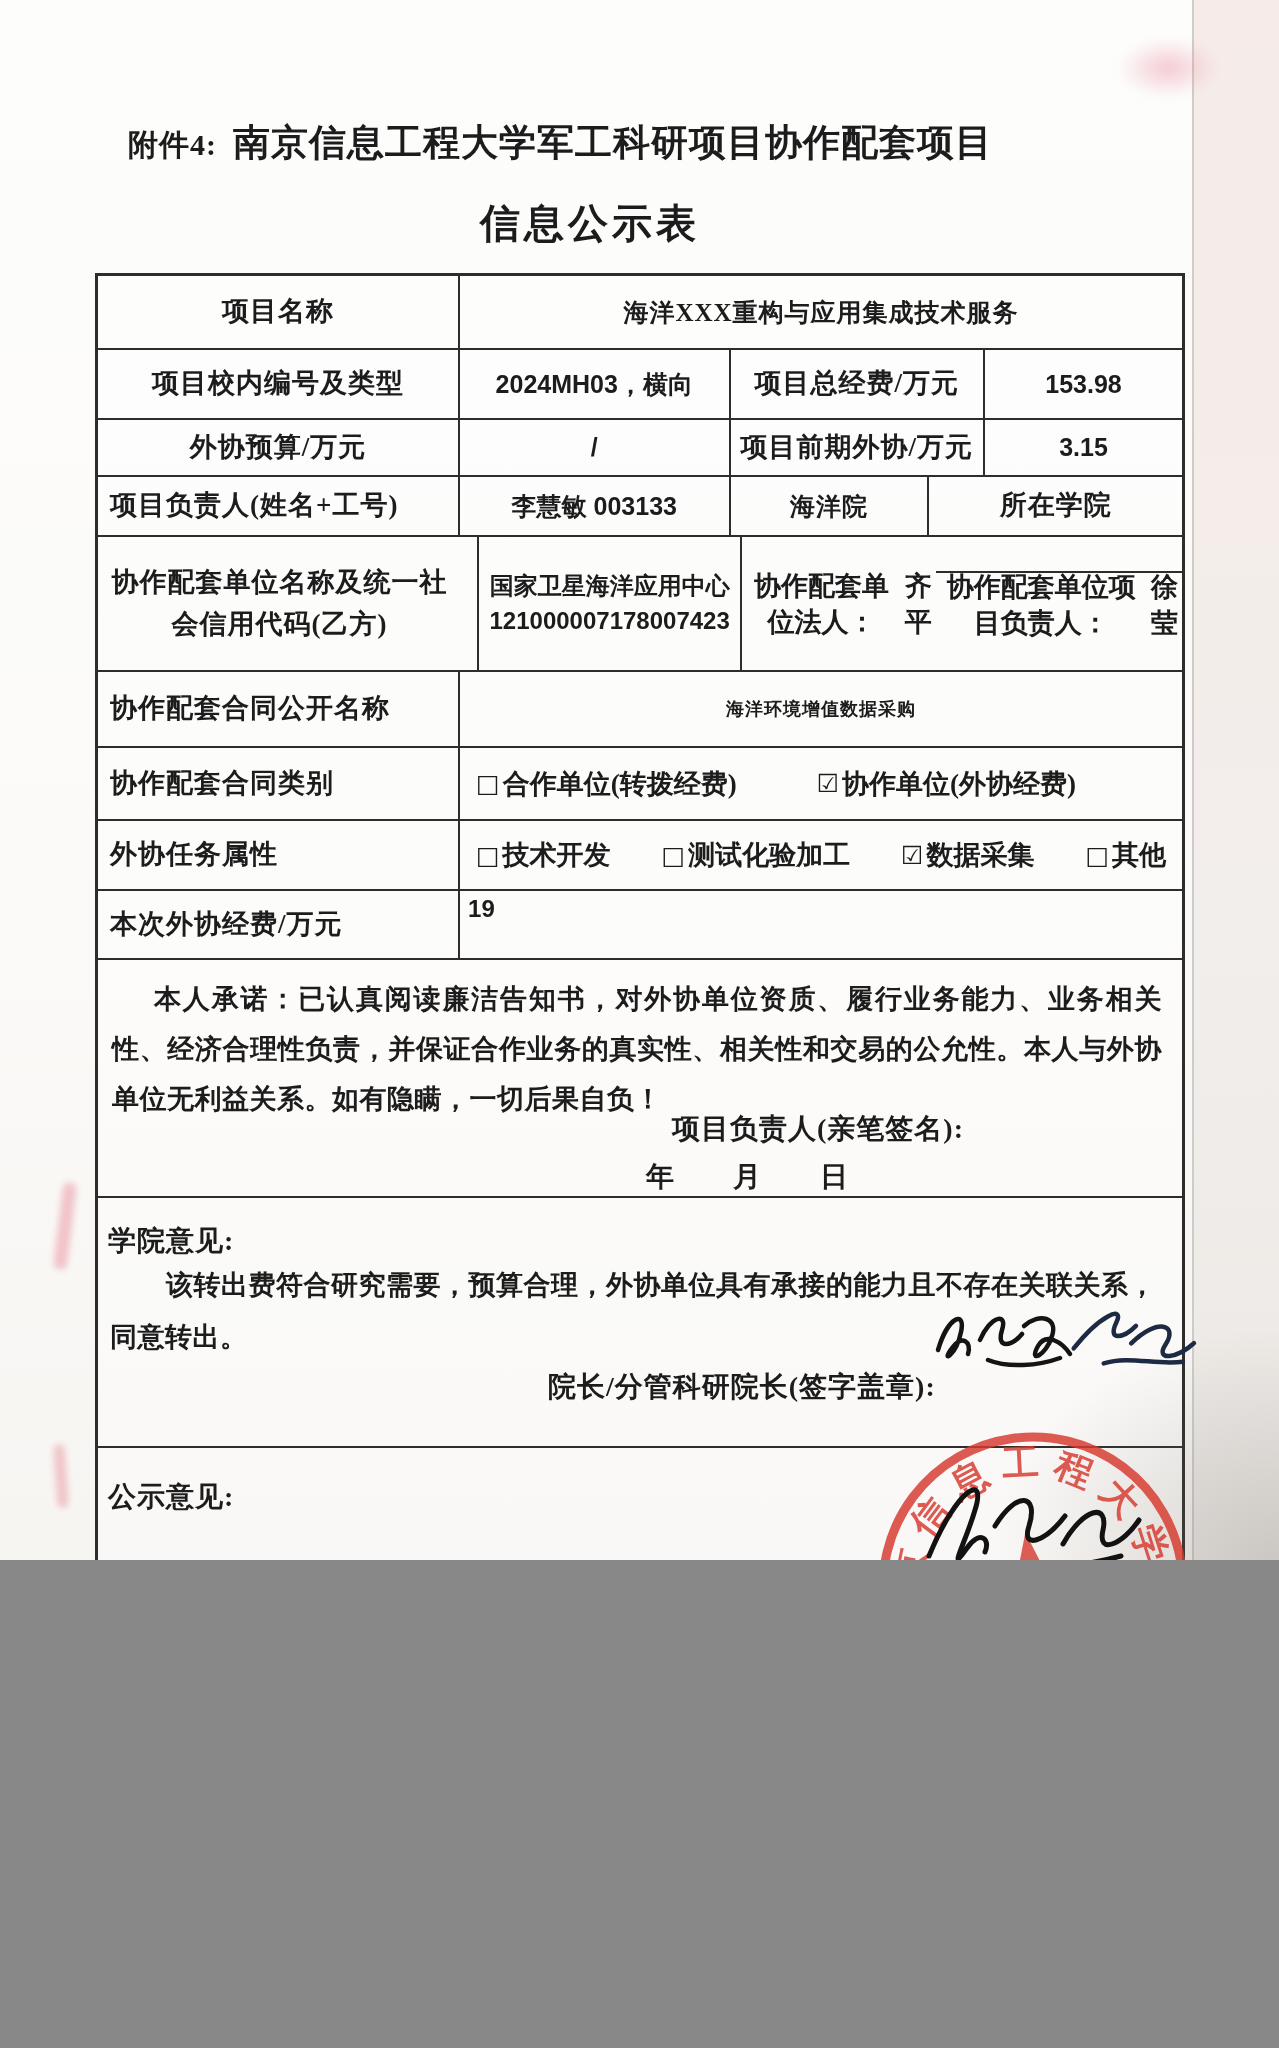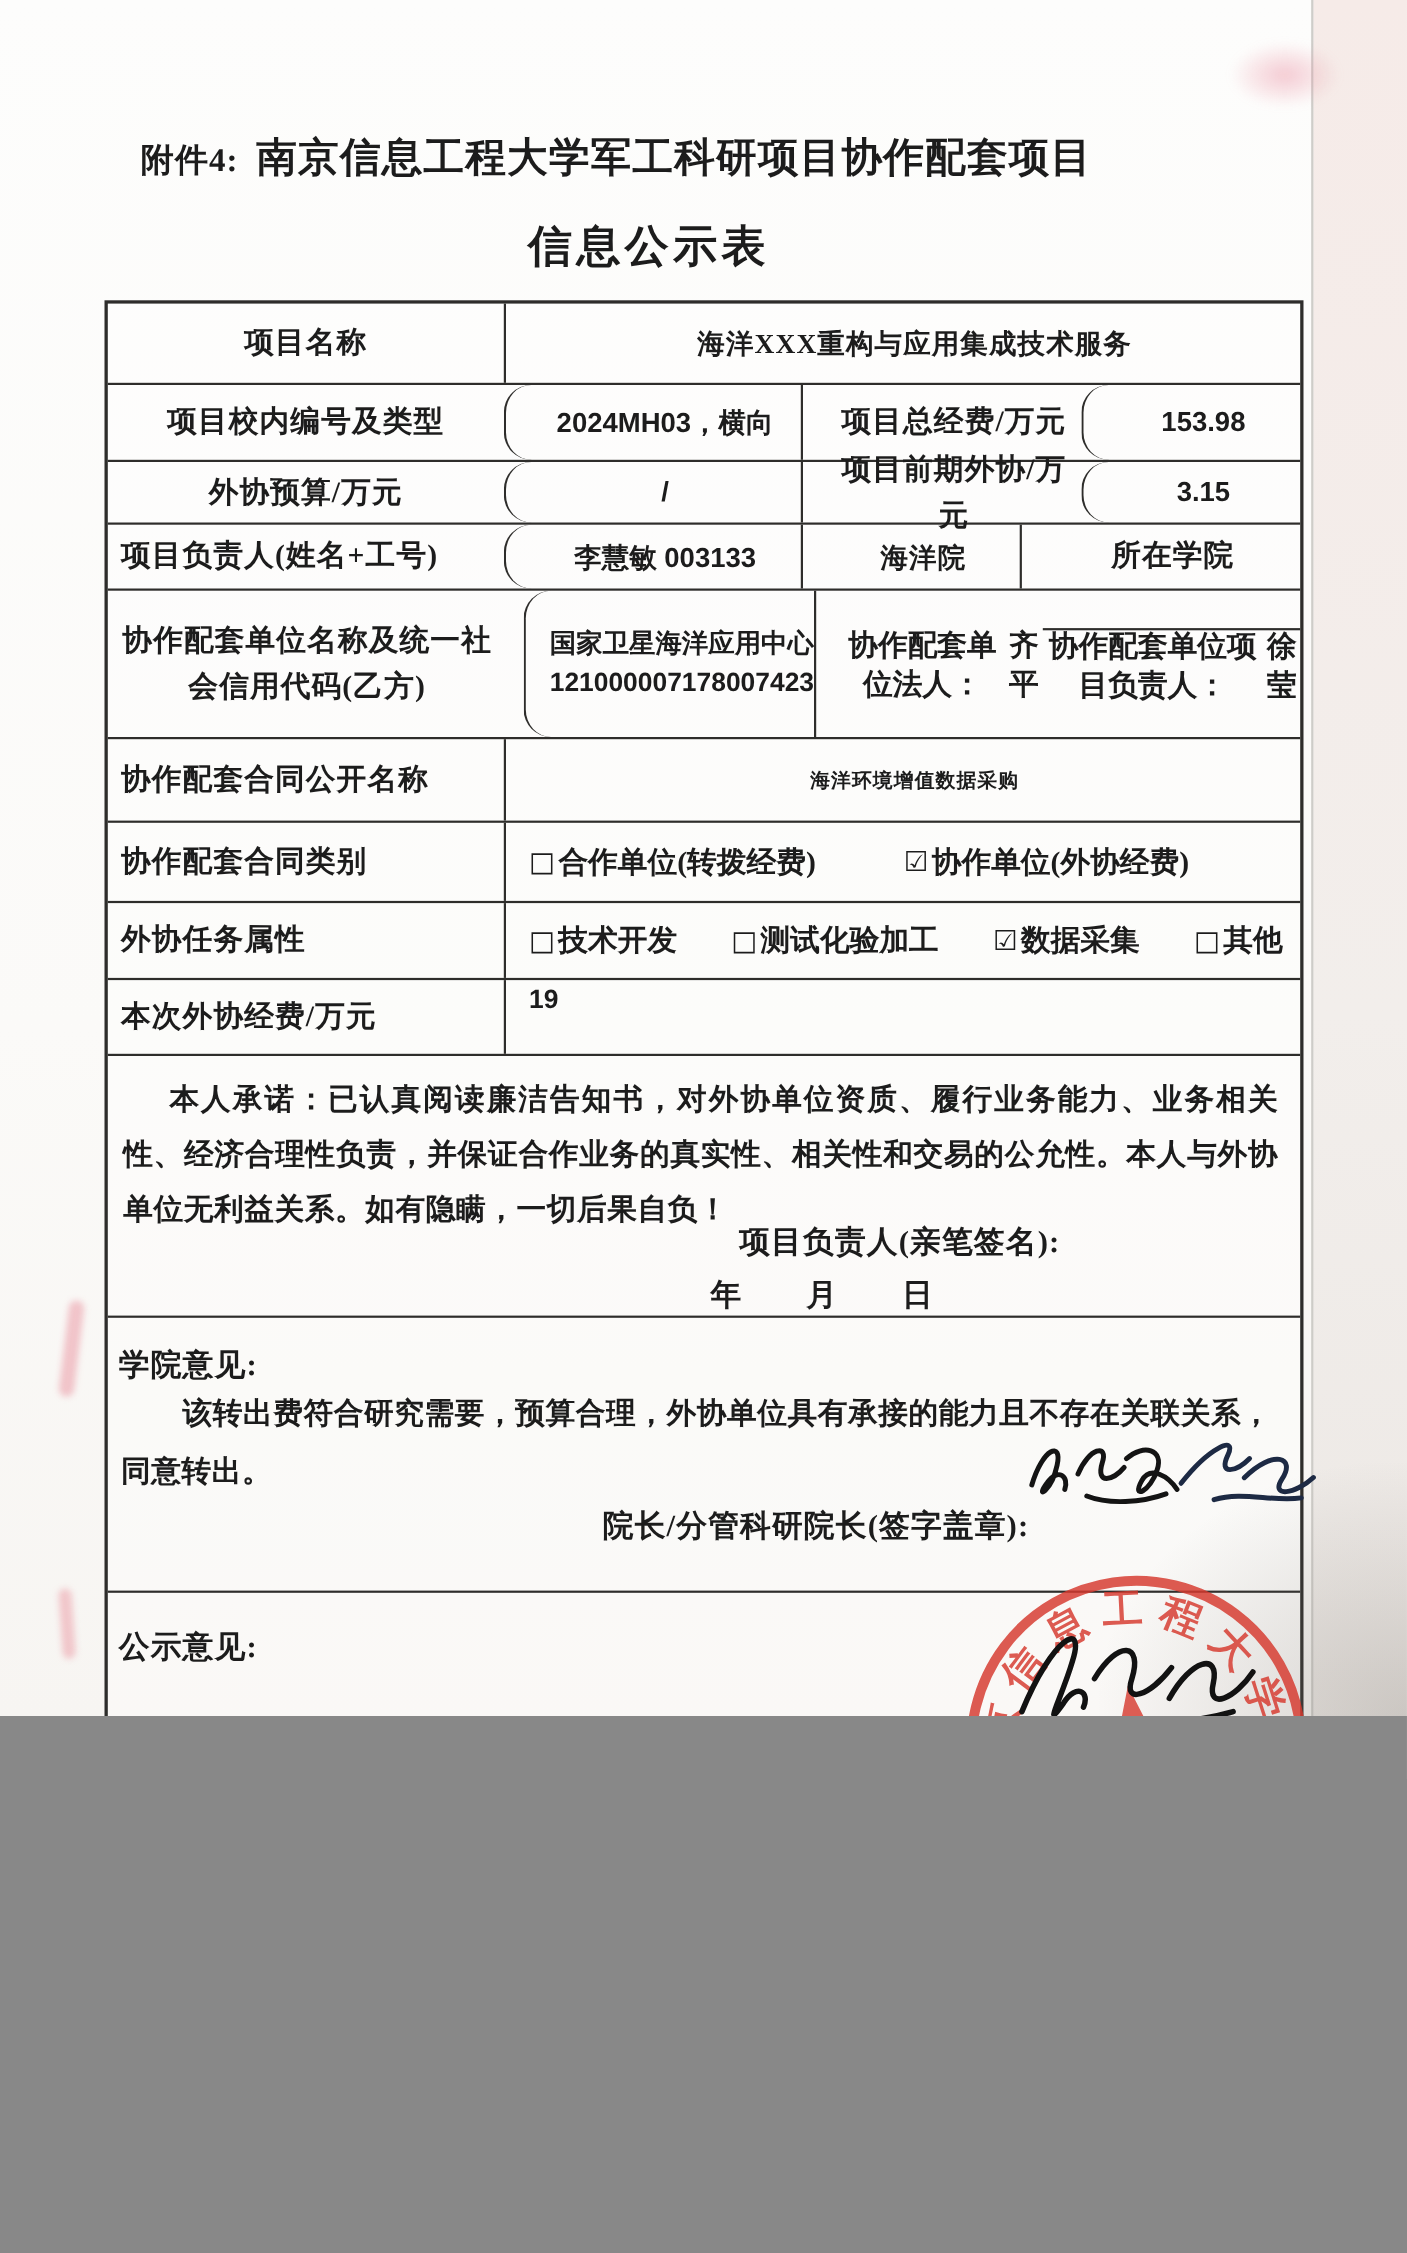--- a/index.html
+++ b/index.html
@@ -16,27 +16,27 @@
               font-size:40px; font-weight:900; letter-spacing:4px; }
 
   
   .form-table { position:absolute; left:95px; top:273px; width:1090px;
                 border:3px solid #2e2d2b; background:rgba(255,255,255,.35); }
   .tr { display:flex; width:100%; }
   .tr + .tr, .blk { border-top:2px solid #2e2d2b; }
   .r1{height:72px}.r2{height:70px}.r3{height:57px}.r4{height:60px}.r5{height:135px}
   .r6{height:76px}.r7{height:73px}.r8{height:70px}.r9{height:69px}
   .td { display:flex; align-items:center; min-height:100%;text-align:center; }
-  .td + .td { border-left:2px solid #2e2d2b;padding-left:21px; }
+  .td + .td { border-left:2px solid #2e2d2b; }
   .c1{width:362px}.c2{width:272px}.c3{width:256px}.c4{width:200px}
   .rest{width:728px}.rsplit{width:456px}
   .center{justify-content:center; text-align:center;}
   .left{justify-content:flex-start; padding-left:12px;}
   .lbl{font-size:27px; font-weight:600; letter-spacing:1px; line-height:1.55;}
-  .sans{font-family:"Liberation Sans",sans-serif; font-weight:700; font-size:25px;border-radius:25px;}
+  .sans{font-family:"Liberation Sans",sans-serif; font-weight:700; font-size:25px;}
   .serifval{font-size:25px; font-weight:600; letter-spacing:1px;}
   .twolines{flex-direction:column; justify-content:center; line-height:1.45; font-size:24px;margin-left:28px;}
   .rsplit{display:flex; flex-direction:row; padding:0;}
   .sub{height:67px; display:flex; align-items:center; justify-content:center; font-size:27px; font-weight:600;}
   .sub + .sub{border-top:2px solid #2e2d2b; height:66px;}
   .topleft{align-items:flex-start; justify-content:flex-start; padding:4px 0 0 8px;
            font-family:"Liberation Sans",sans-serif; font-weight:600; font-size:24px;}
   .opts{gap:80px; padding-left:16px;}
   .opts4{justify-content:space-between; padding:0 16px;}
   .opt{display:flex; align-items:center; font-size:27px; font-weight:600; white-space:nowrap;}

